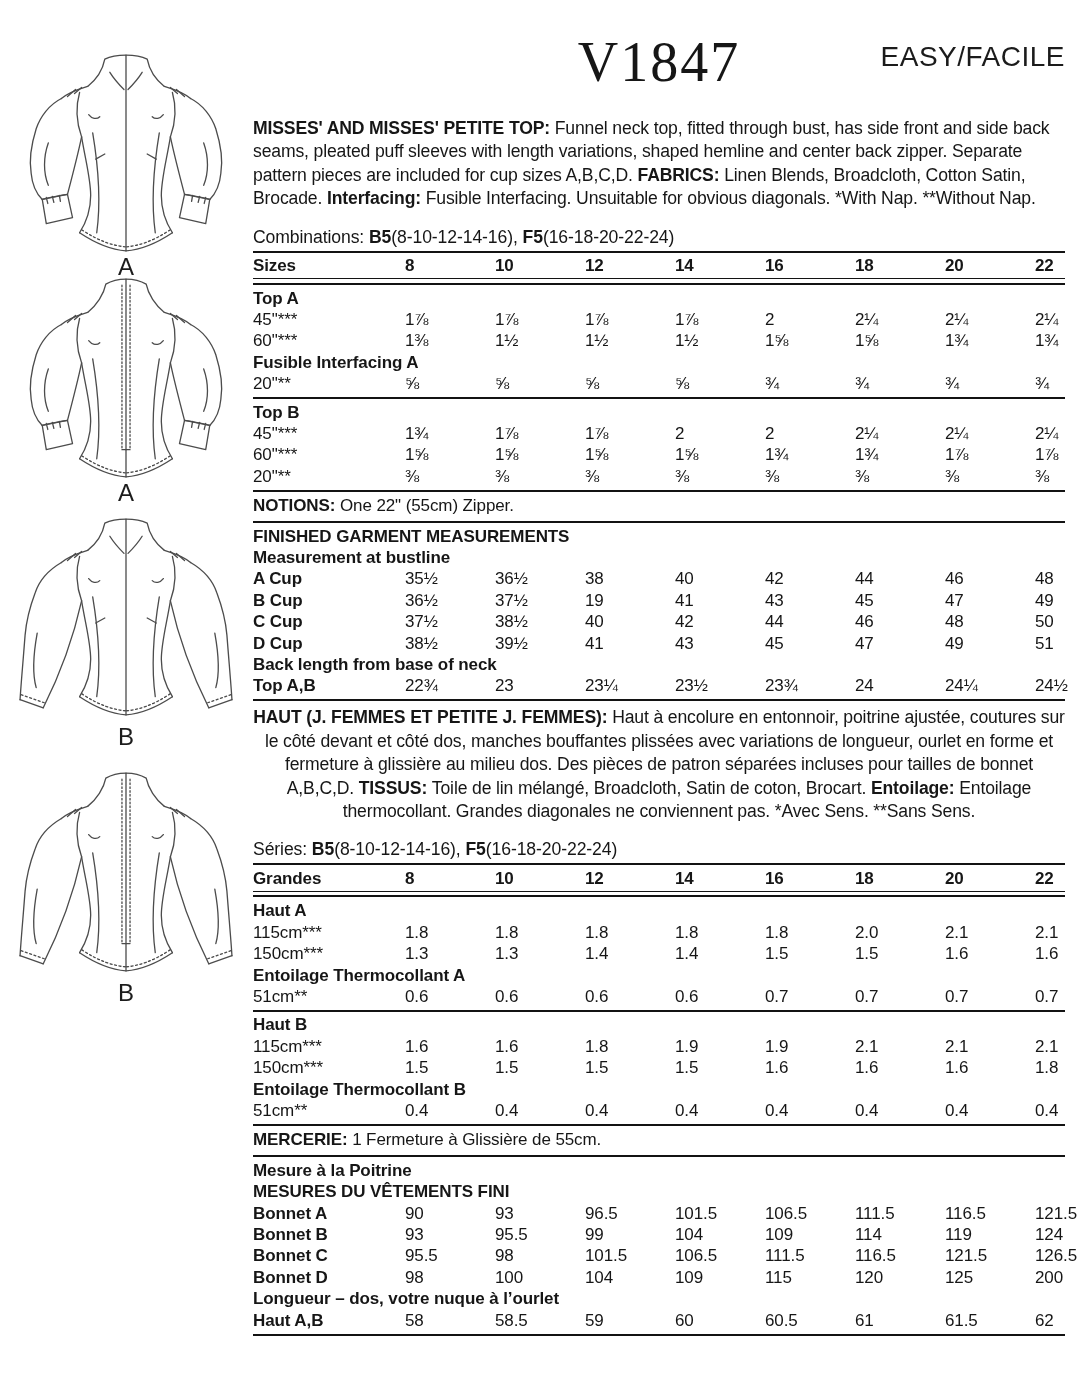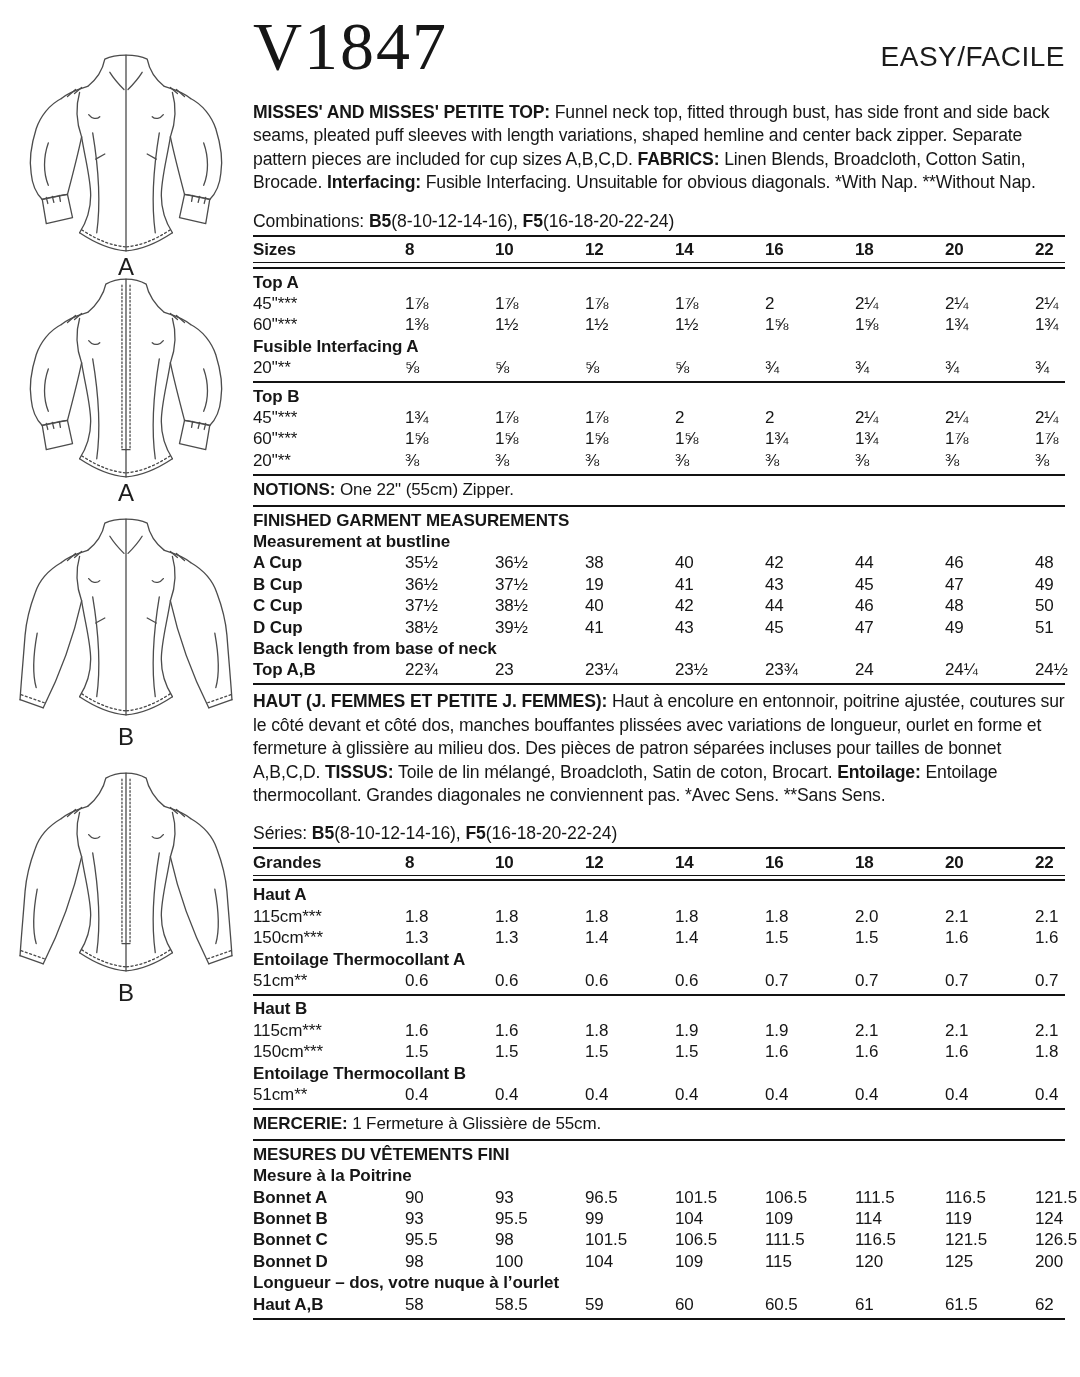--- a/index.html
+++ b/index.html
@@ -5,26 +5,26 @@
   html,body{margin:0;padding:0;background:#ffffff;}
   .page{position:relative;width:1080px;height:1377px;background:#fff;color:#161616;
         font-family:"Liberation Sans",sans-serif;overflow:hidden;}
   
   .sketchcol{position:absolute;left:0;top:0;width:252px;height:1377px;}
   .sketch{position:absolute;left:0;width:252px;text-align:center;}
   .sketch svg{display:block;margin:0 auto;}
   .sketch .lab{font-size:24px;line-height:24px;margin-top:1px;color:#1c1c1c;}
   
   .main{position:absolute;left:253px;top:0;width:812px;}
-  .pattnum{font-family:"Liberation Serif","DejaVu Serif",serif;font-size:68px;line-height:84px;
-           letter-spacing:2px;font-weight:400;margin-top:4px;}
+  .pattnum{font-family:"Liberation Serif","DejaVu Serif",serif;font-size:56px;line-height:84px;
+           letter-spacing:2px;font-weight:400;margin-top:20px;text-align:center;}
   .difficulty{position:absolute;right:0;top:42px;font-size:28px;line-height:30px;letter-spacing:.5px;color:#1b1b1b;}
   .para{font-size:17.6px;line-height:23.4px;letter-spacing:-0.15px;}
   .para1{margin-top:13px;}
-  .para2{margin-top:5px;}
+  .para2{margin-top:5px;text-align:center;}
   .combo{font-size:17.6px;line-height:21px;margin-top:16px;letter-spacing:-0.1px;}
   .combo2{}
   .b{font-weight:700;}
   
   .tbl{width:812px;margin-top:3px;}
   .trow{font-size:17px;line-height:21.4px;letter-spacing:-0.1px;}
   .grid{display:grid;grid-template-columns:137px repeat(9,75px);gap:15px;}
   .cell{white-space:nowrap;overflow:visible;}
   .section{font-weight:700;}
   .head .cell{font-weight:700;}
@@ -407,22 +407,22 @@
           <div class="cell">0.4</div>
           <div class="cell">0.4</div>
           <div class="cell">0.4</div>
           <div class="cell">0.4</div>
           <div class="cell">0.4</div>
           <div class="cell">0.4</div>
         </div>
         <div class="rule"></div>
         <div class="trow note"><span class="b">MERCERIE: </span><span>1 Fermeture à Glissière de 55cm.</span></div>
         <div class="rule"></div>
+        <div class="trow section">Mesure à la Poitrine</div>
         <div class="trow section">MESURES DU VÊTEMENTS FINI</div>
-        <div class="trow section">Mesure à la Poitrine</div>
         <div class="trow grid">
           <div class="cell b">Bonnet A</div>
           <div class="cell">90</div>
           <div class="cell">93</div>
           <div class="cell">96.5</div>
           <div class="cell">101.5</div>
           <div class="cell">106.5</div>
           <div class="cell">111.5</div>
           <div class="cell">116.5</div>
           <div class="cell">121.5</div>

